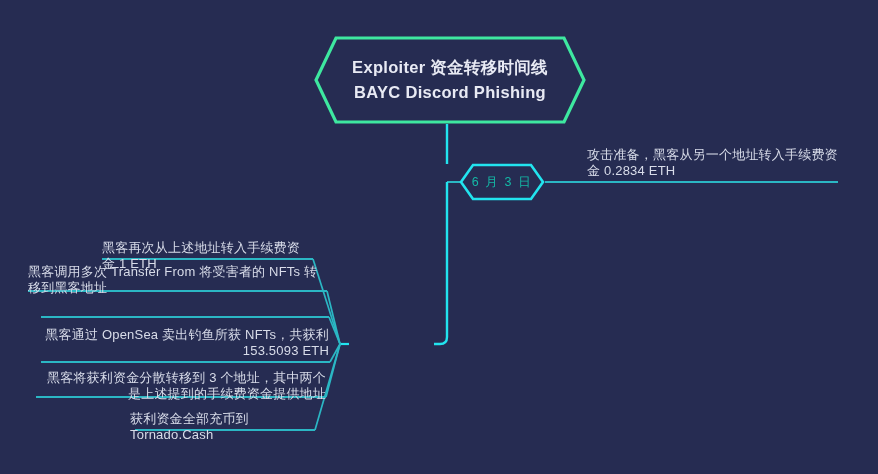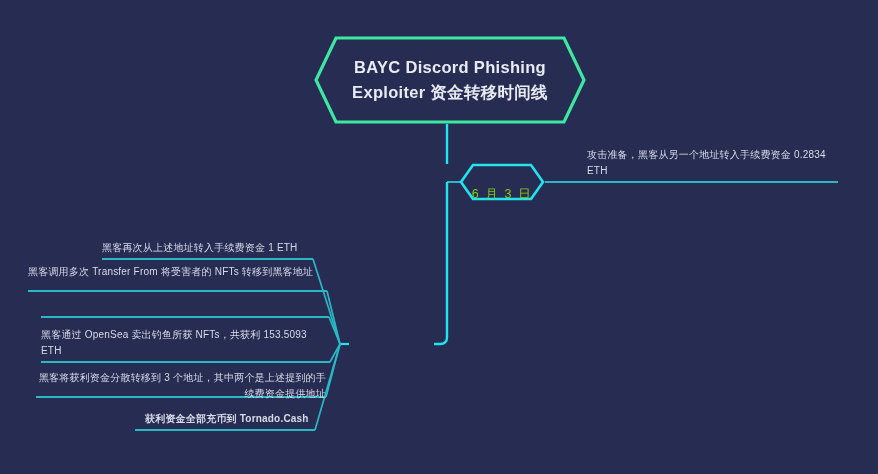--- a/index.html
+++ b/index.html
@@ -60,38 +60,38 @@
     height: 38px;
   }
   .date-node .hex-svg {
     position: absolute;
     left: 0; top: 0;
     width: 86px;
     height: 38px;
   }
   .date-node .date-text {
     position: absolute;
-    left: 0; top: 12px;
+    left: 0; top: 0;
     width: 86px;
     height: 38px;
     display: flex;
     align-items: center;
     justify-content: center;
-    color: #84cc16;
+    color: #14b8a6;
     font-size: 12.5px;
     letter-spacing: 1.6px;
   }
   #date-node-0 { left: 459px; top: 163px; }
   #date-node-1 { left: 349px; top: 325px; }
 
   
   .branch-label {
     position: absolute;
     color: #d8dce9;
-    font-size: 10px;
+    font-size: 13px;
     line-height: 16px;
     letter-spacing: 0.2px;
   }
   .branch-right {
     text-align: left;
   }
   .branch-left {
     text-align: left;
   }
 </style>
@@ -125,39 +125,39 @@
     <path d="M41,362 L330,362" stroke="#2bb7c4" stroke-width="1.9" fill="none"></path>
     <path d="M36,397 L326,397" stroke="#2bb7c4" stroke-width="1.9" fill="none"></path>
     <path d="M135,430 L315,430" stroke="#2bb7c4" stroke-width="1.9" fill="none"></path>
   </svg>
 
   <div class="title-node">
     <svg class="hex-svg" viewBox="0 0 272 88" xmlns="http://www.w3.org/2000/svg">
       <polygon points="22,2 250,2 270,44 250,86 22,86 2,44" fill="none" stroke="#3ee8a0" stroke-width="3.2" stroke-linejoin="miter"></polygon>
     </svg>
     <div class="title-text">
+      <span>Exploiter 资金转移时间线</span>
       <span>BAYC Discord Phishing</span>
-      <span>Exploiter 资金转移时间线</span>
     </div>
   </div>
 
   <div class="date-node" id="date-node-0">
     <svg class="hex-svg" viewBox="0 0 86 38" xmlns="http://www.w3.org/2000/svg">
       <polygon points="14,2 72,2 84,19 72,36 14,36 2,19" fill="none" stroke="#22e4ef" stroke-width="2.6" stroke-linejoin="miter"></polygon>
     </svg>
     <div class="date-text">6 月 3 日</div>
   </div>
 
 
   <div class="branch-label branch-right" style="left:587px; top:147px; width:256px;">攻击准备，黑客从另一个地址转入手续费资金 0.2834 ETH</div>
 
   <div class="branch-label branch-left" style="left:102px; top:240px; width:211px;">黑客再次从上述地址转入手续费资金 1 ETH</div>
 
   <div class="branch-label branch-left" style="left:28px; top:264px; width:299px; text-align:left;">黑客调用多次 Transfer From 将受害者的 NFTs 转移到黑客地址</div>
 
 
-  <div class="branch-label branch-left" style="left:41px; top:327px; width:288px; text-align:left;">黑客通过 OpenSea 卖出钓鱼所获 NFTs，共获利 153.5093 ETH</div>
+  <div class="branch-label branch-left" style="left:41px; top:327px; width:288px; text-align:right;">黑客通过 OpenSea 卖出钓鱼所获 NFTs，共获利 153.5093 ETH</div>
 
   <div class="branch-label branch-left" style="left:36px; top:370px; width:290px; text-align:right;">黑客将获利资金分散转移到 3 个地址，其中两个是上述提到的手续费资金提供地址</div>
 
-  <div class="branch-label branch-left" style="left:145px; top:411px; width:180px;font-weight:bold;">获利资金全部充币到 Tornado.Cash</div>
+  <div class="branch-label branch-left" style="left:130px; top:411px; width:180px;">获利资金全部充币到 Tornado.Cash</div>
 
 </div>
 
 </body></html>

